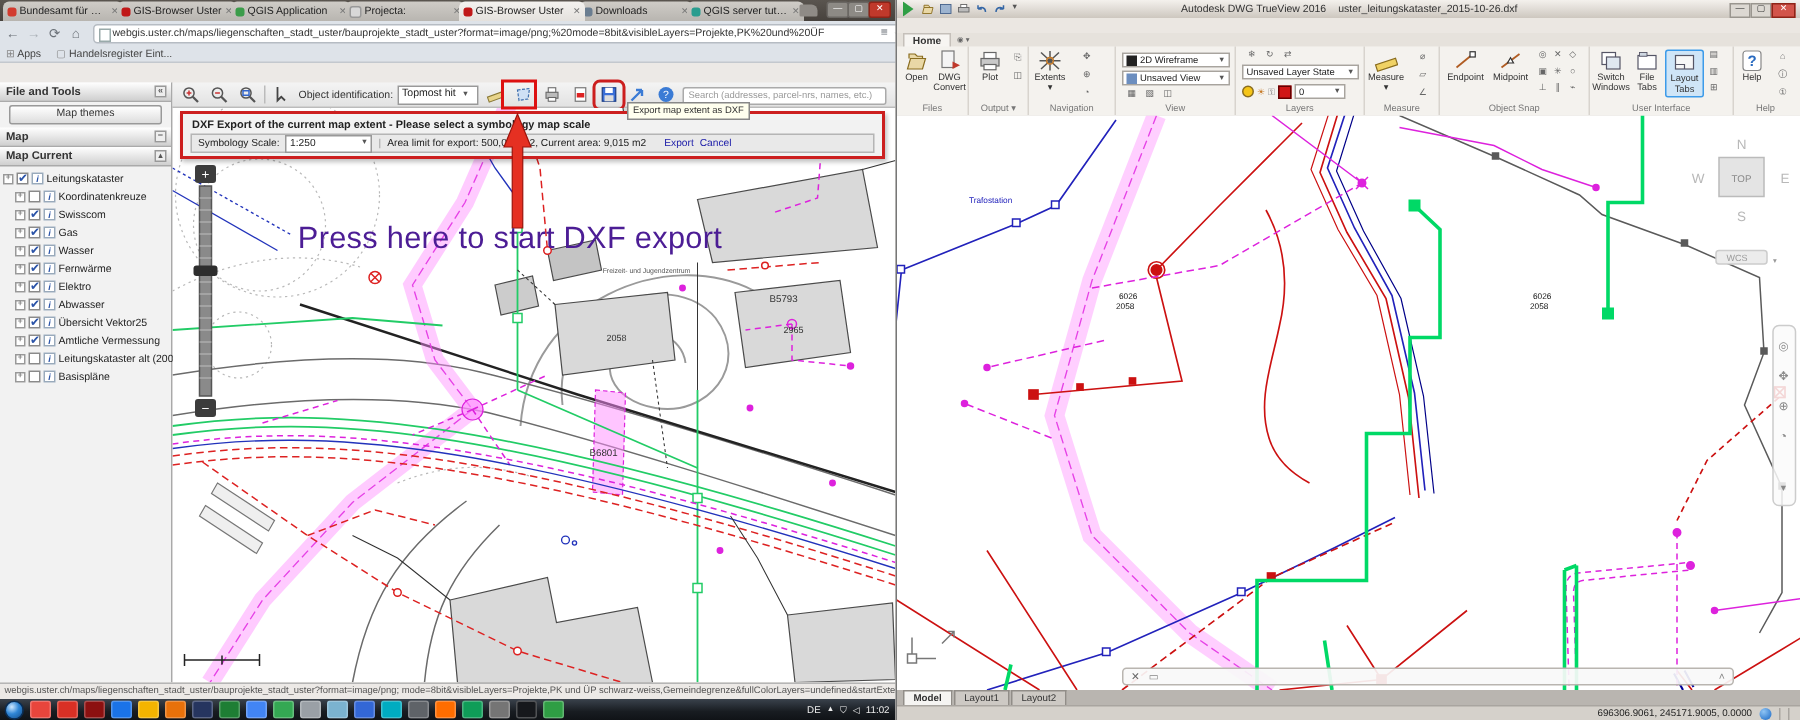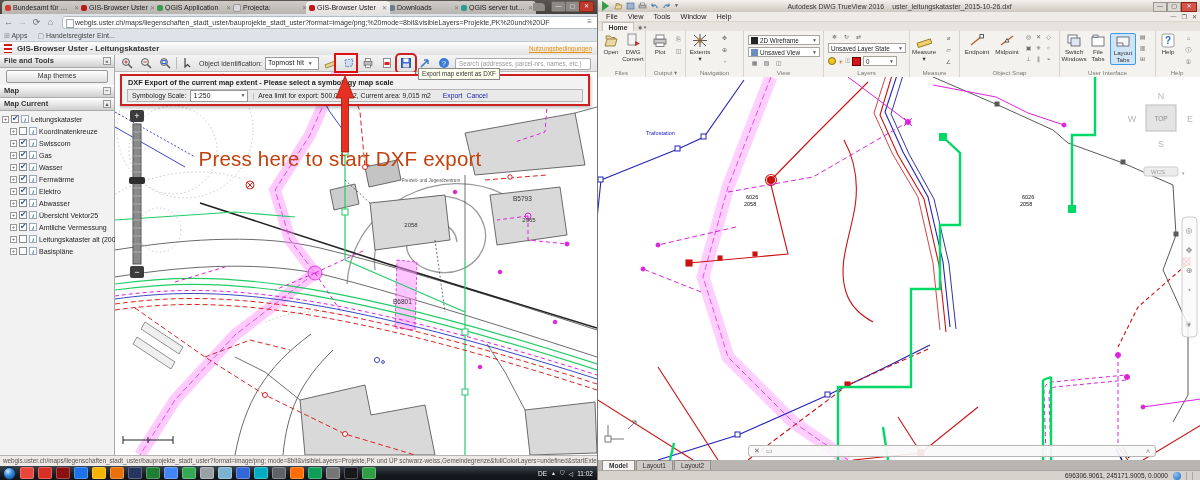--- a/index.html
+++ b/index.html
@@ -93,21 +93,21 @@
     gap:1px;padding-left:4px;box-sizing:border-box;}
   .mtab{height:9px;padding:0 6px;font-size:6.5px;line-height:9px;color:#333;background:#cdc9c4;border:1px solid #918d88;border-bottom:none;}
   .mtab.active{background:#f5f4f2;font-weight:bold;}
   .tvstatus{position:absolute;left:0;top:470px;width:603px;height:10px;background:#d5d1cb;border-top:1px solid #a9a5a0;
     display:flex;align-items:center;justify-content:flex-end;font-size:6.5px;color:#222;gap:5px;padding-right:8px;box-sizing:border-box;}
   .blueorb{width:8px;height:8px;border-radius:50%;background:radial-gradient(circle at 35% 30%,#8fc4f4,#1766c4);flex:none;}
   .cmdbar{position:absolute;left:150px;top:368px;width:408px;height:12px;background:rgba(248,248,248,.92);
     border:1px solid #b9b5b0;border-radius:3px;display:flex;align-items:center;font-size:7px;color:#555;gap:6px;padding:0 5px;box-sizing:border-box;}
   
   .overlay{position:absolute;left:0;top:0;width:597px;height:480px;pointer-events:none;z-index:9;}
-  .annot{position:absolute;left:140px;top:147px;width:400px;text-align:center;font-size:20.5px;color:#c2410c;
+  .annot{position:absolute;left:140px;top:147px;width:400px;text-align:center;font-size:20.5px;color:#4c1d95;
     pointer-events:none;z-index:9;letter-spacing:.2px;}
 </style>
 </head>
 <body>
 
 <div id="screen" class="nosel">
 
   <div id="left-win">
 
     <div class="tabstrip">
@@ -163,25 +163,20 @@
         <span class="abs" style="right:2px;top:0;color:#999;font-size:8px">☆</span>
       </div>
       <div class="navbtn" style="left:583px;font-size:8px">≡</div>
     </div>
 
     <div class="bookmarks">
       <span><span style="color:#888">⊞ </span><span>Apps</span></span>
       <span><span style="color:#888">▢ </span><span>Handelsregister Eint...</span></span>
     </div>
 
-    <div class="appheader">
-      <span class="abs" style="left:4px;top:2px;width:8px;height:9px;background:repeating-linear-gradient(180deg,#d21616 0 2px,#fff 2px 4px)"></span>
-      <span class="abs" style="left:17px;top:2px;font-size:8px;font-weight:bold;color:#333">GIS-Browser Uster - Leitungskataster</span>
-      <span class="abs" style="right:5px;top:3px;font-size:6.3px;color:#e8920a;text-decoration:underline">Nutzungsbedingungen</span>
-    </div>
 
     <div class="sidebar">
       <div class="sbhead">
         <span>File and Tools</span>
         <span class="mini">«</span>
       </div>
       <div class="mapthemes">Map themes</div>
       <div class="sbhead">
         <span>Map</span>
         <span class="mini">−</span>
@@ -581,32 +576,20 @@
       </span>
       <span style="margin:0 auto;display:flex;gap:8px">
         <span>Autodesk DWG TrueView 2016</span>
           <span>uster_leitungskataster_2015-10-26.dxf</span>
       </span>
       <span class="abs" style="right:34px;top:2px;width:12px;height:8px;background:#dcd8d2;border:1px solid #9a968f;font-size:6px;line-height:7px;text-align:center;color:#333">—</span>
       <span class="abs" style="right:20px;top:2px;width:12px;height:8px;background:#dcd8d2;border:1px solid #9a968f;font-size:6px;line-height:7px;text-align:center;color:#333">▢</span>
       <span class="abs" style="right:4px;top:2px;width:14px;height:8px;background:#d2544a;border:1px solid #8e2418;font-size:6px;line-height:7px;text-align:center;color:#fff">✕</span>
     </div>
 
-    <div class="tvmenu">
-      <span>File</span>
-      <span>View</span>
-      <span>Tools</span>
-      <span>Window</span>
-      <span>Help</span>
-      <span style="margin-left:auto;display:flex;gap:5px;padding-right:4px;color:#555;font-size:6px">
-        <span>—</span>
-        <span>❐</span>
-        <span>✕</span>
-      </span>
-    </div>
 
     <div class="tvtabs">
       <div class="hometab">Home</div>
       <span class="abs" style="left:40px;top:2px;font-size:5px;color:#666">◉ ▾</span>
     </div>
 
     <div class="ribbon">
       <div class="rgroup" style="width:48px">
         <div class="bigbtn" style="left:1px">
           <svg class="ic" viewBox="0 0 16 15">

